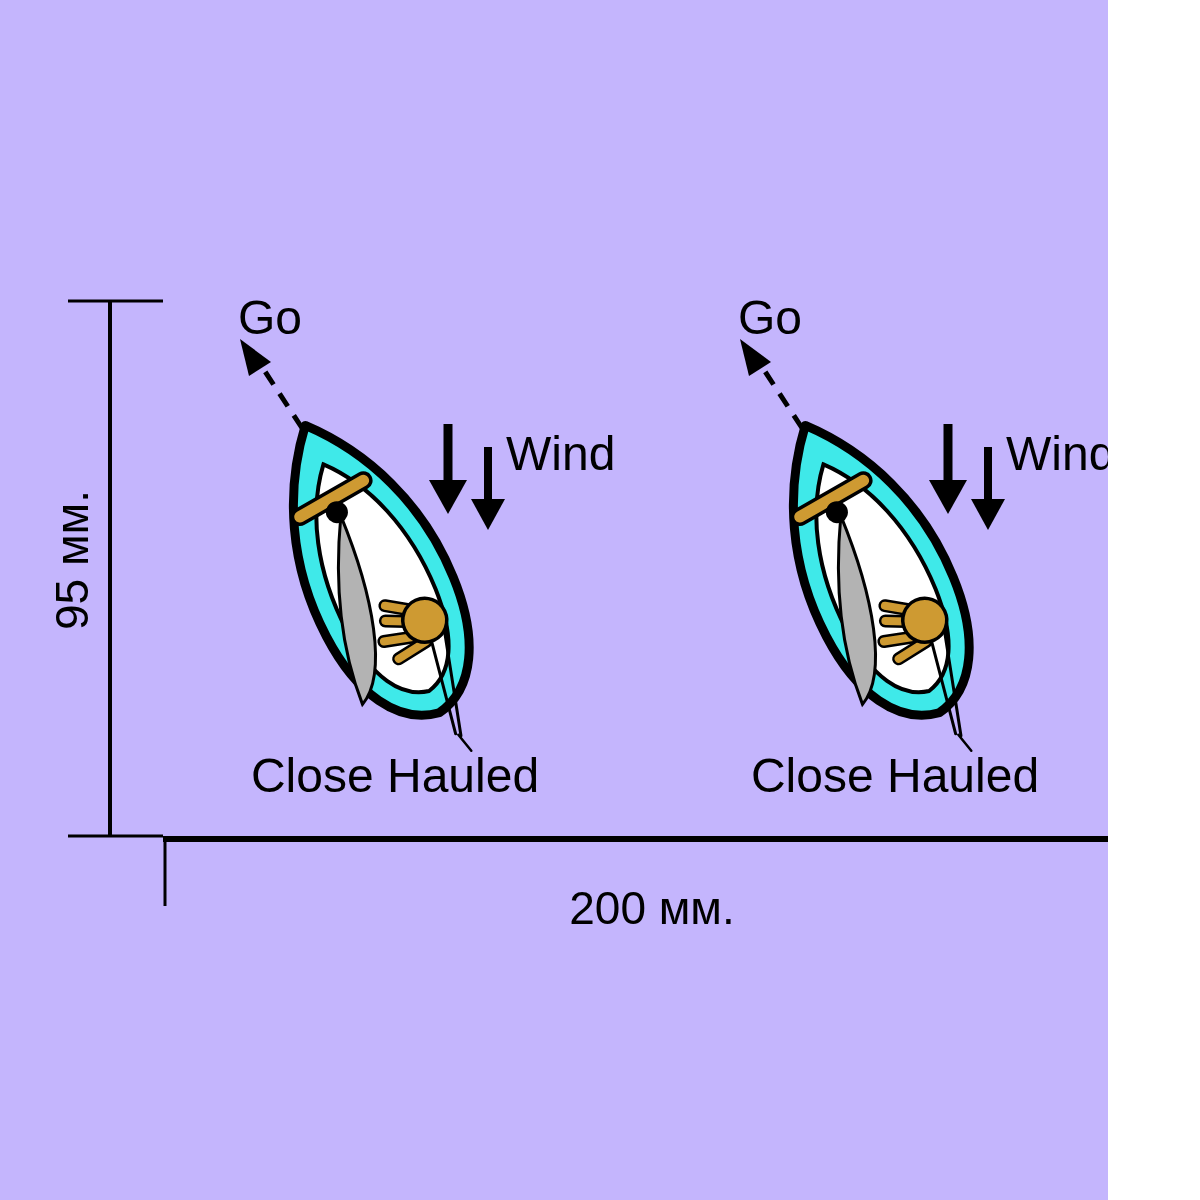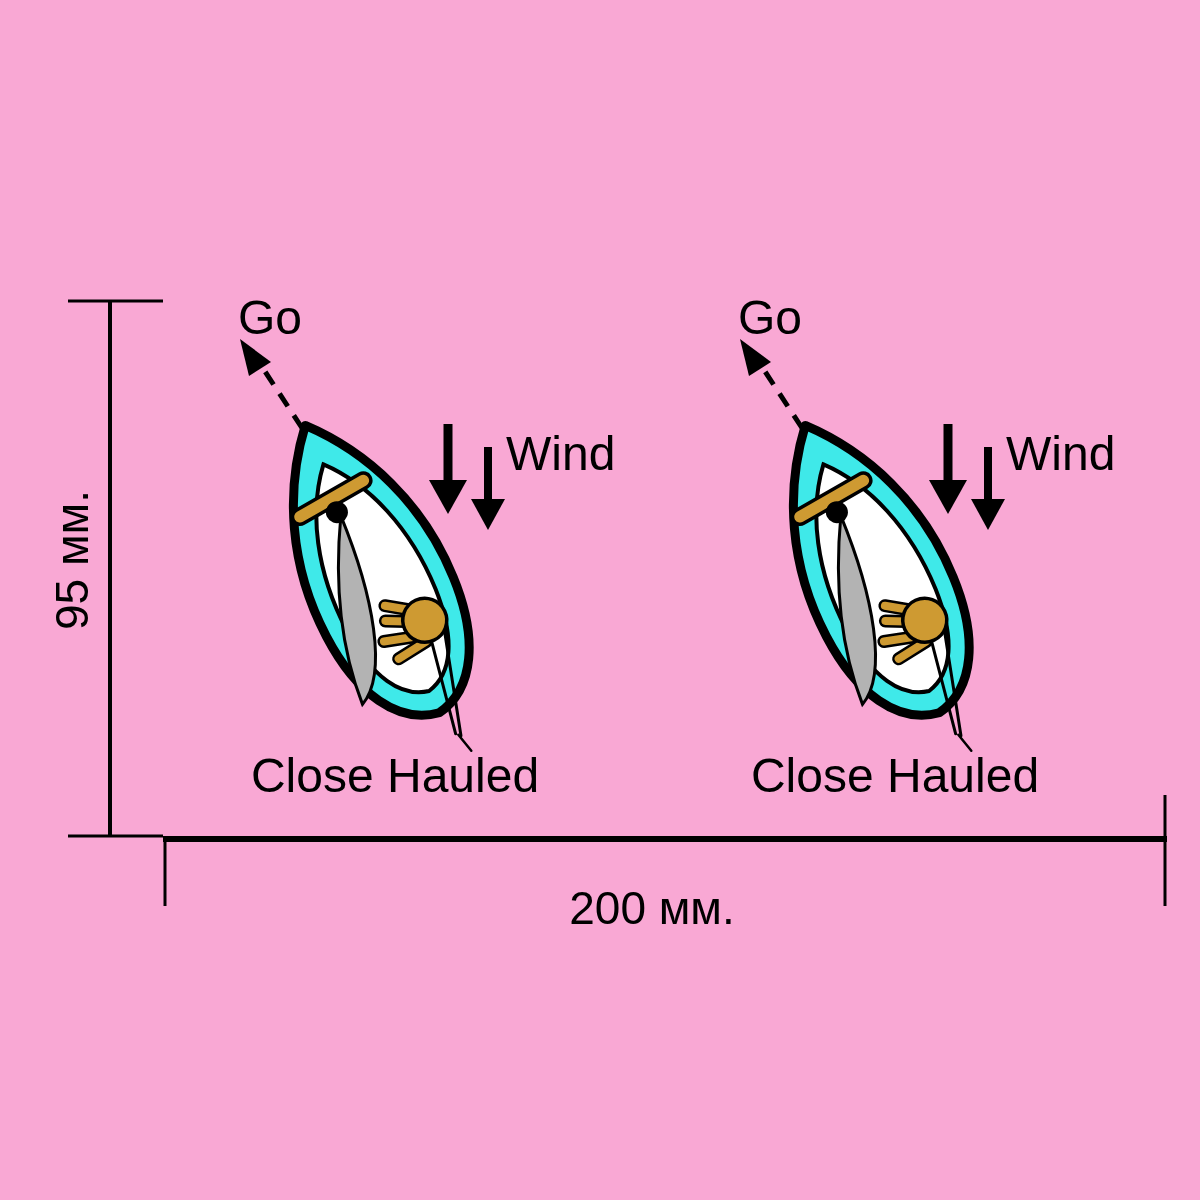--- a/index.html
+++ b/index.html
@@ -1,16 +1,16 @@
 <!DOCTYPE html>
 <html><head>
 <meta charset="utf-8">
 <style>
   html, body { margin: 0; padding: 0; background: #ffffff; }
-  .canvas { width: 1200px; height: 1200px; position: relative; background: #f9a8d4; overflow: hidden; }
+  .canvas { width: 1108px; height: 1200px; position: relative; background: #c4b5fd; overflow: hidden; }
   svg { display: block; }
   text { font-family: "Liberation Sans", "DejaVu Sans", sans-serif; fill: #000; }
   .label { font-size: 48px; }
   .dim { font-size: 46px; }
 </style>
 </head>
 <body>
 
 <div class="canvas">
 <svg width="1200" height="1200" viewBox="0 0 1200 1200">

